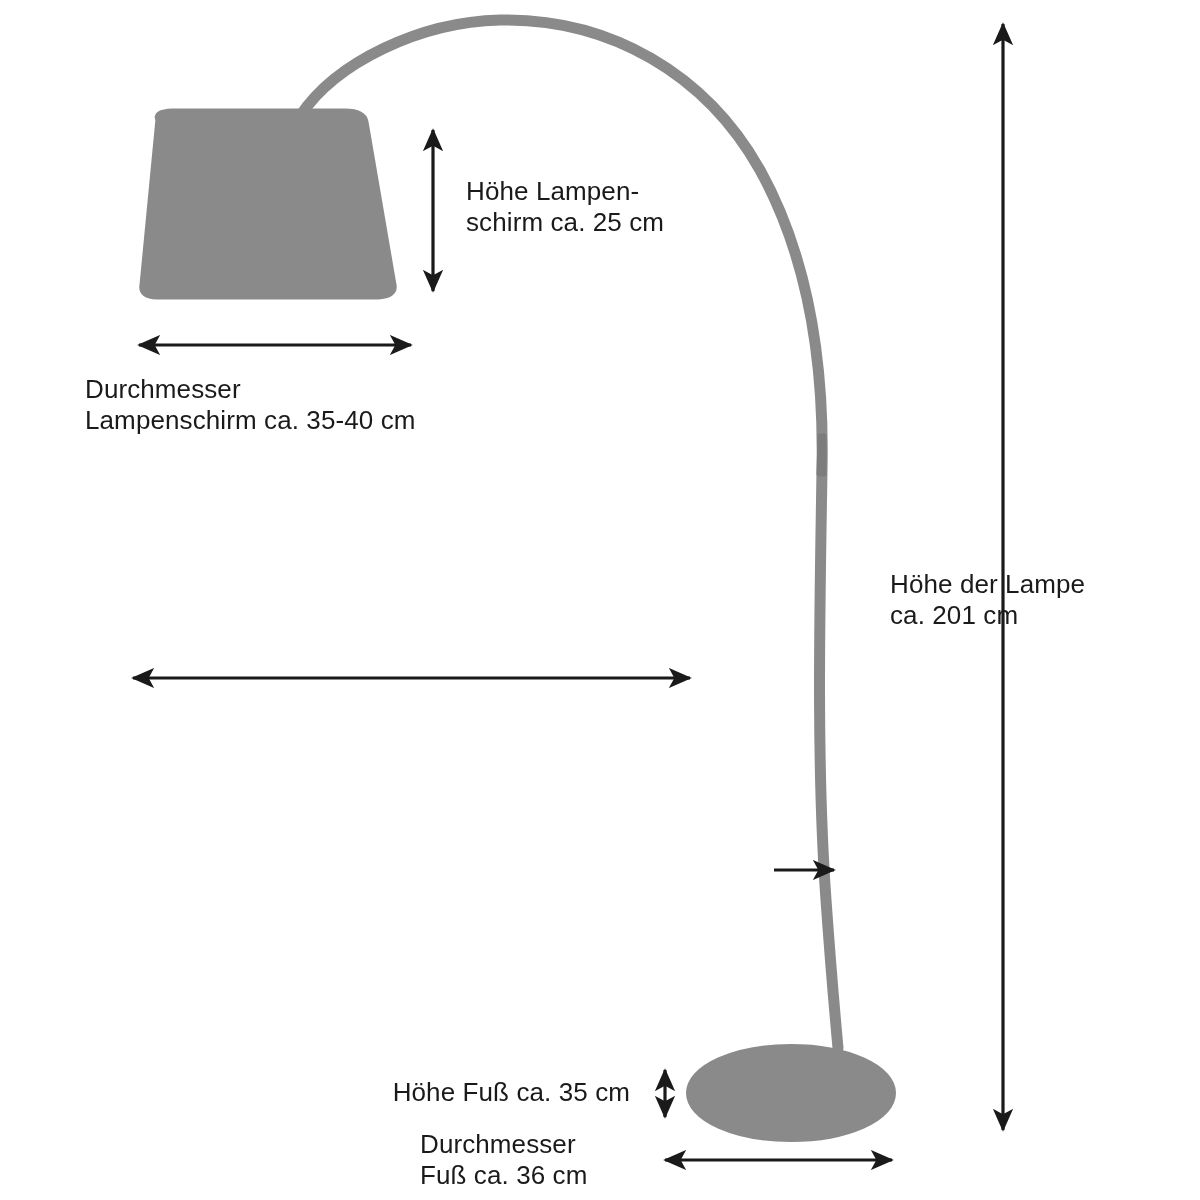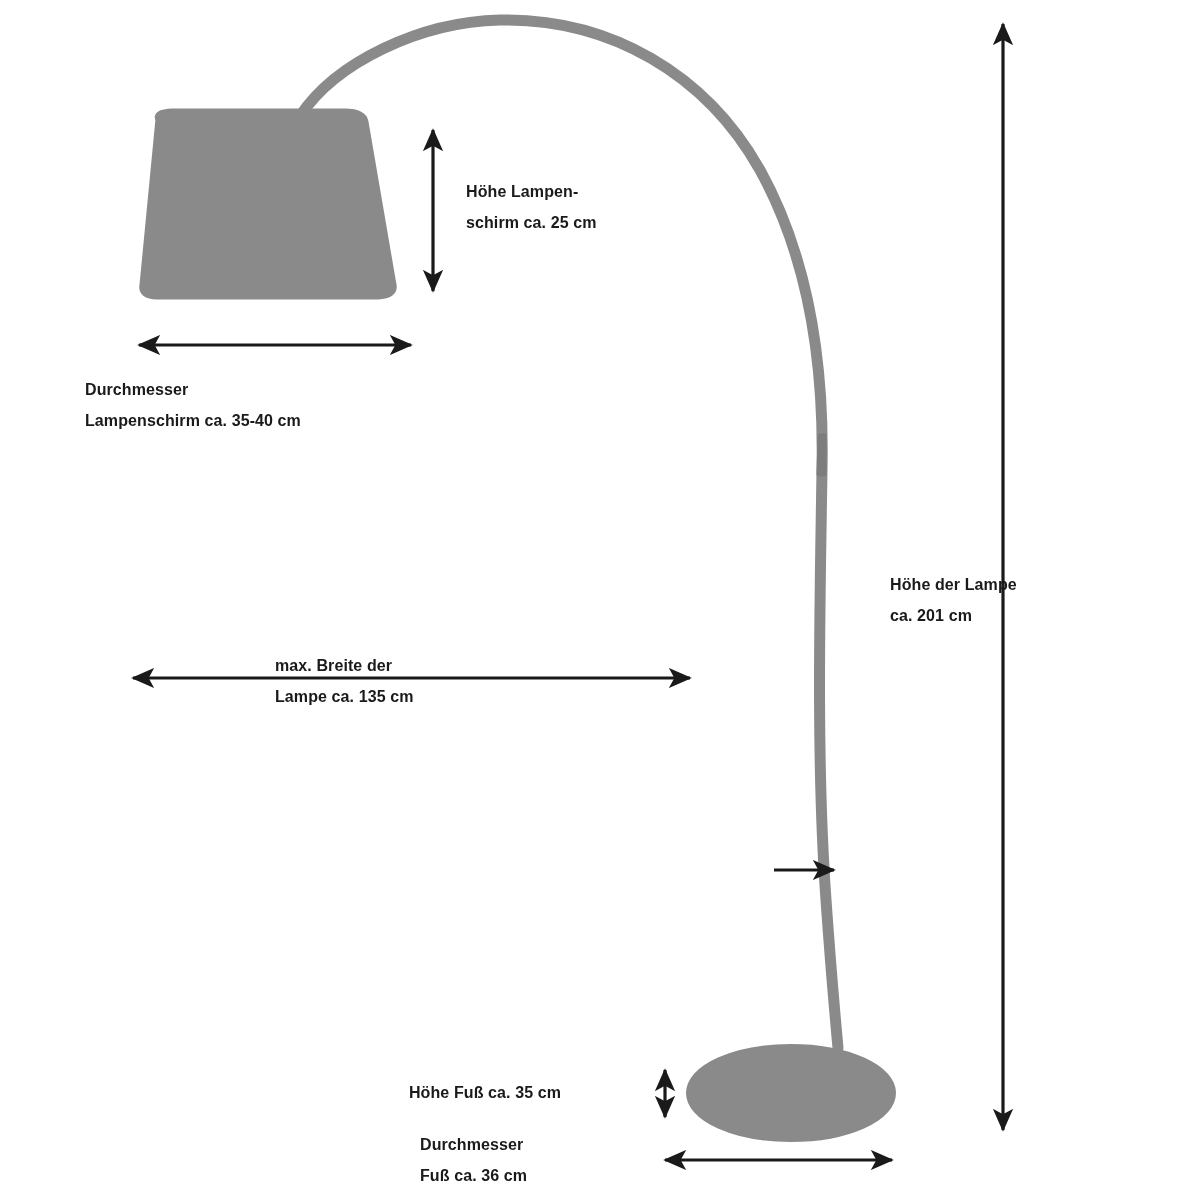--- a/index.html
+++ b/index.html
@@ -22,38 +22,38 @@
     position: absolute;
     left: 0;
     top: 0;
     width: 1200px;
     height: 1200px;
     display: block;
   }
   .dim-label {
     position: absolute;
     font-family: "Liberation Sans", sans-serif;
-    font-weight: bold;
-    font-size: 16px;
+    font-weight: normal;
+    font-size: 26px;
     line-height: 31px;
     color: #1a1a1a;
     white-space: pre;
     letter-spacing: 0.1px;
   }
   .ctr  { text-align: left; }
   .rgt  { text-align: right; }
   .lft  { text-align: left; }
 
   
   #label-shade-height   { left: 466px;  top: 176px;  width: 260px; }
   #label-shade-diameter { left: 85px;   top: 374px;  width: 380px; }
   #label-lamp-height    { left: 890px;  top: 547px;  width: 290px; margin-top: 22px; }
   #label-max-width      { left: 275px;  top: 650px;  width: 280px; }
   #label-pole-diameter  { left: 420px;  top: 855px;  width: 340px; }
-  #label-base-height    { left: 340px;  top: 1077px; width: 290px; text-align: center; }
+  #label-base-height    { left: 340px;  top: 1077px; width: 290px; }
   #label-base-diameter  { left: 420px;  top: 1129px; width: 225px; }
 </style>
 </head>
 <body>
 
 <div id="diagram-root">
 
   <svg id="diagram-svg" viewBox="0 0 1200 1200" xmlns="http://www.w3.org/2000/svg">
 
     <defs>
@@ -111,22 +111,20 @@
 
   <div class="dim-label lft" id="label-shade-height">Höhe Lampen-
 schirm ca. 25 cm</div>
 
   <div class="dim-label ctr" id="label-shade-diameter">Durchmesser
 Lampenschirm ca. 35-40 cm</div>
 
   <div class="dim-label ctr" id="label-lamp-height">Höhe der Lampe
 ca. 201 cm</div>
 
-  <div class="dim-label ctr" id="label-max-width">max. Breite der
-Lampe ca. 135 cm</div>
 
 
   <div class="dim-label rgt" id="label-base-height">Höhe Fuß ca. 35 cm</div>
 
   <div class="dim-label ctr" id="label-base-diameter">Durchmesser
 Fuß ca. 36 cm</div>
 
 </div>
 
 </body></html>

